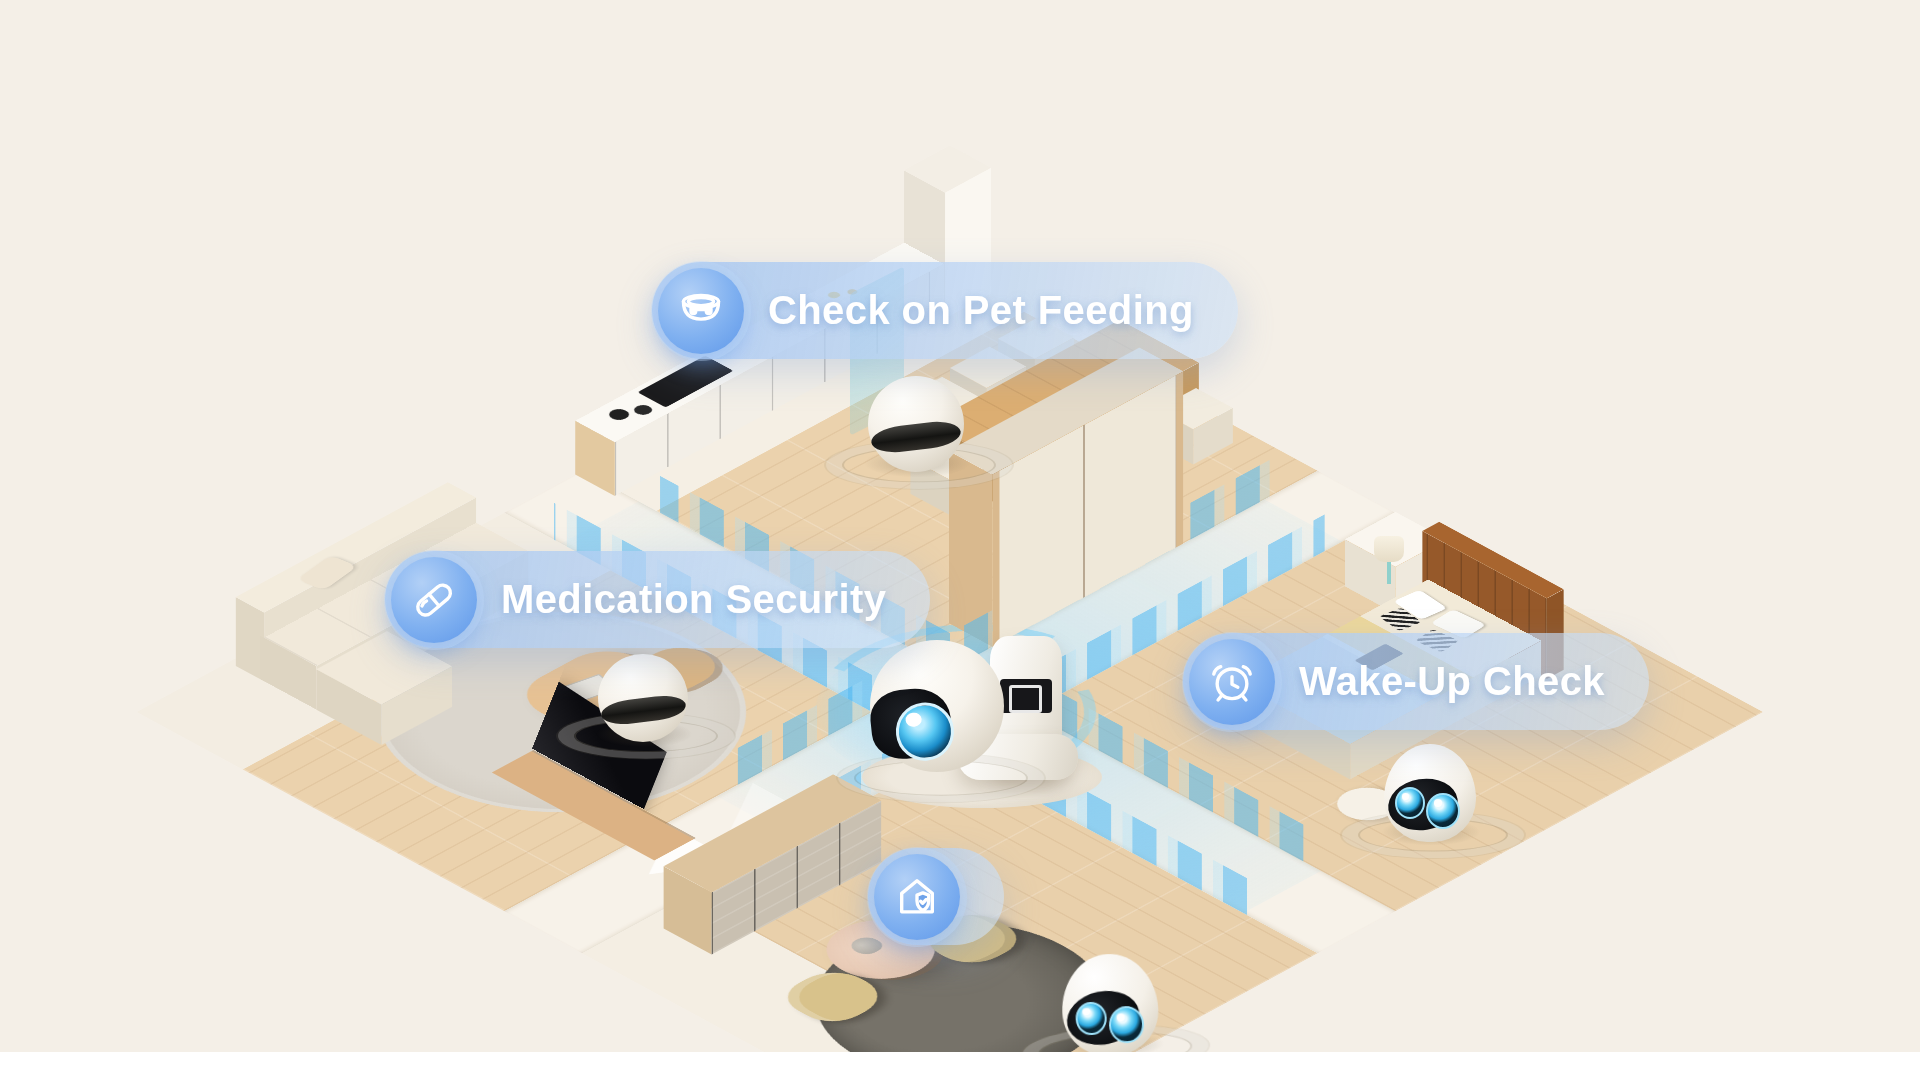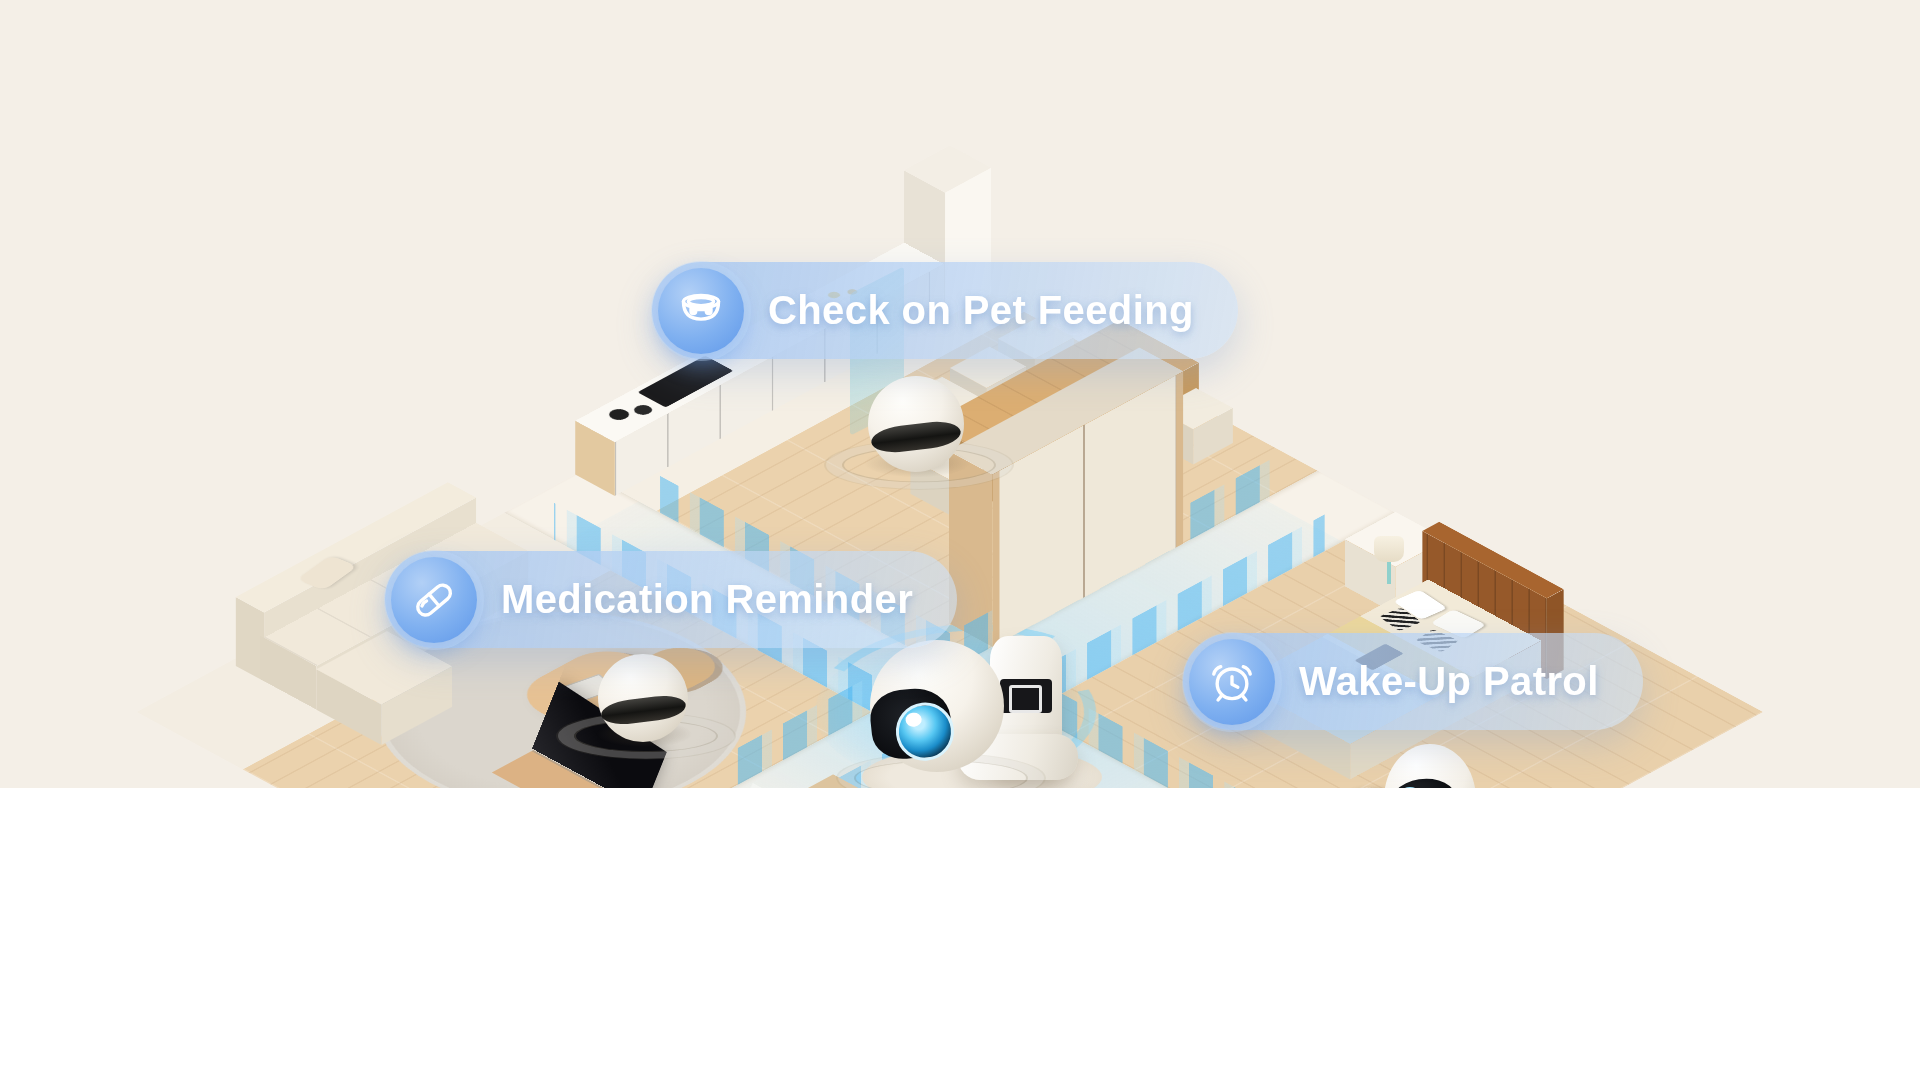--- a/index.html
+++ b/index.html
@@ -1,16 +1,16 @@
 <!DOCTYPE html>
 <html><head>
 <meta charset="utf-8">
 <style>
   html,body{margin:0;padding:0;}
-  .stage{position:relative;width:1920px;height:788px;overflow:hidden;
+  .stage{position:relative;width:1920px;height:1052px;overflow:hidden;
          background:#f4efe7;font-family:"Liberation Sans",sans-serif;}
 
   
   .iso{position:absolute;left:950px;top:712px;width:0;height:0;transform-style:preserve-3d;}
   .plane{position:absolute;left:-575px;top:-575px;width:1150px;height:1150px;
          transform:rotateX(57.2deg) rotateZ(-45deg);transform-style:preserve-3d;}
   .plane > div{position:absolute;}
 
   .corr{background:#f7f2e9;}
   .corrA{left:520px;top:0;width:110px;height:1150px;box-shadow:inset 6px 0 10px -8px rgba(120,90,50,.35), inset -6px 0 10px -8px rgba(120,90,50,.35);}
@@ -346,35 +346,35 @@
   <div class="callout" style="left:385px;top:551px;">
     <div class="badge">
       <svg viewBox="0 0 24 24" fill="none" stroke="#ffffff" stroke-width="1.5" stroke-linecap="round" stroke-linejoin="round">
         <g transform="rotate(-40 12 12)">
           <rect x="3.6" y="8.6" width="16.8" height="6.9" rx="3.45"></rect>
           <line x1="12" y1="8.6" x2="12" y2="15.5"></line>
           <path d="M6.2 10.6 q1.5 -0.9 3 -0.4"></path>
         </g>
       </svg>
     </div>
-    <span class="clabel">Medication Reminder</span>
+    <span class="clabel">Medication Security</span>
   </div>
 
   <div class="callout" style="left:1183px;top:633px;">
     <div class="badge">
       <svg viewBox="0 0 24 24" fill="none" stroke="#ffffff" stroke-width="1.5" stroke-linecap="round" stroke-linejoin="round">
         <circle cx="12" cy="12.8" r="6.6"></circle>
         <path d="M12 9.6 v3.4 l2.6 1.3"></path>
         <path d="M7 5.2 A4.6 4.6 0 0 0 3.9 8.5"></path>
         <path d="M17 5.2 A4.6 4.6 0 0 1 20.1 8.5"></path>
         <path d="M7.2 18.3 L5.8 20"></path>
           <path d="M16.8 18.3 L18.2 20"></path>
       </svg>
     </div>
-    <span class="clabel">Wake-Up Patrol</span>
+    <span class="clabel">Wake-Up Check</span>
   </div>
 
   <div class="callout" style="left:868px;top:848px;">
     <div class="badge">
       <svg viewBox="0 0 24 24" fill="none" stroke="#ffffff" stroke-width="1.5" stroke-linecap="round" stroke-linejoin="round">
         <path d="M5.2 10.4 L12 4.8 L18.8 10.4 V18.6 H5.2 Z"></path>
         <path d="M12 11.2 L14.6 10.2 L17.2 11.2 V13.8 C17.2 16 15.7 17.5 14.6 17.9 C13.5 17.5 12 16 12 13.8 Z" fill="#6fa3ea"></path>
         <path d="M13.6 13.9 l0.9 0.9 1.6 -1.7"></path>
       </svg>
     </div>

